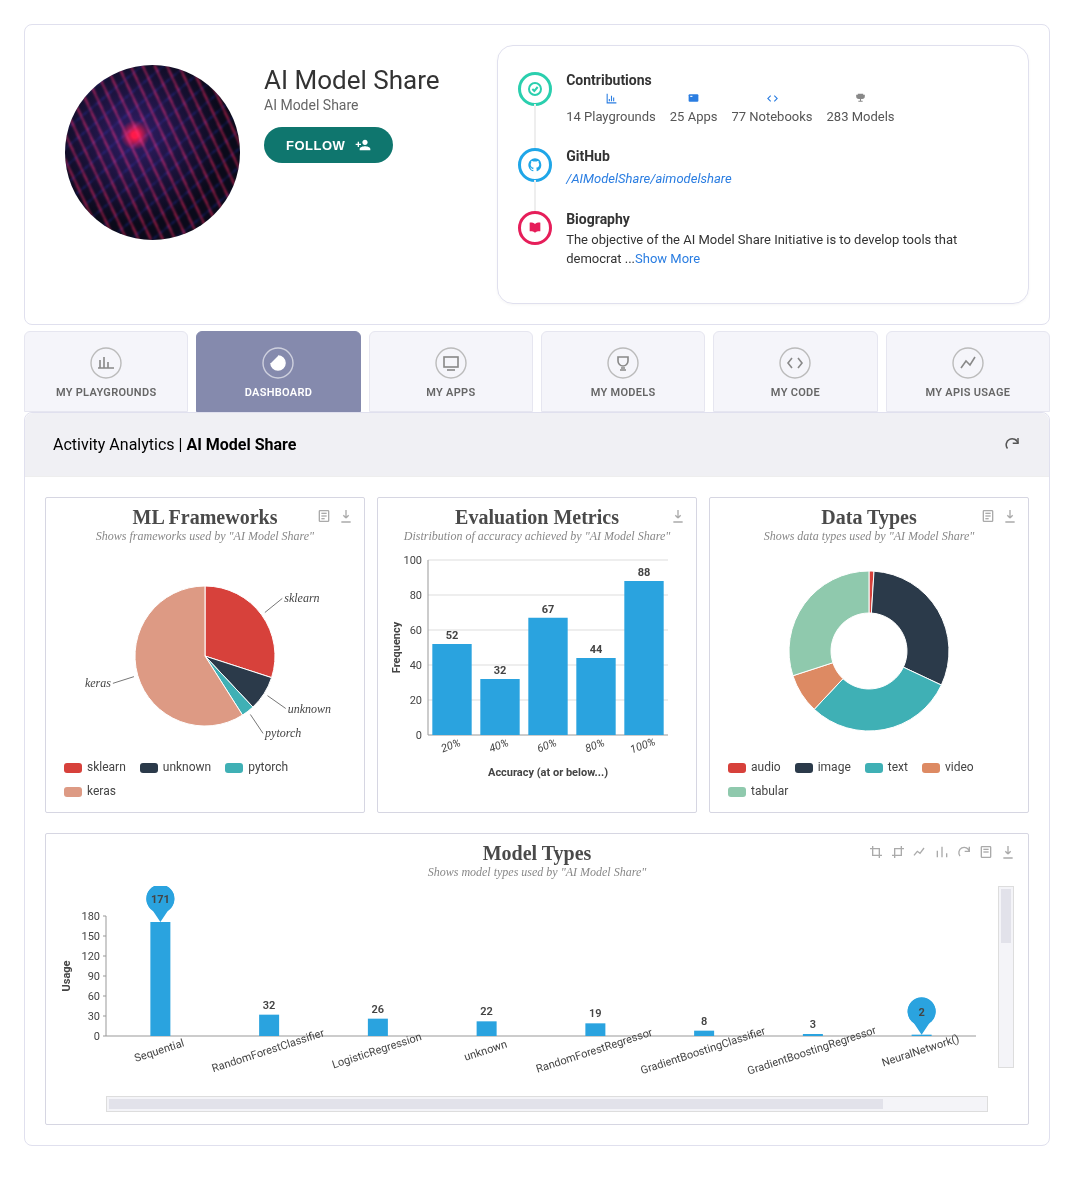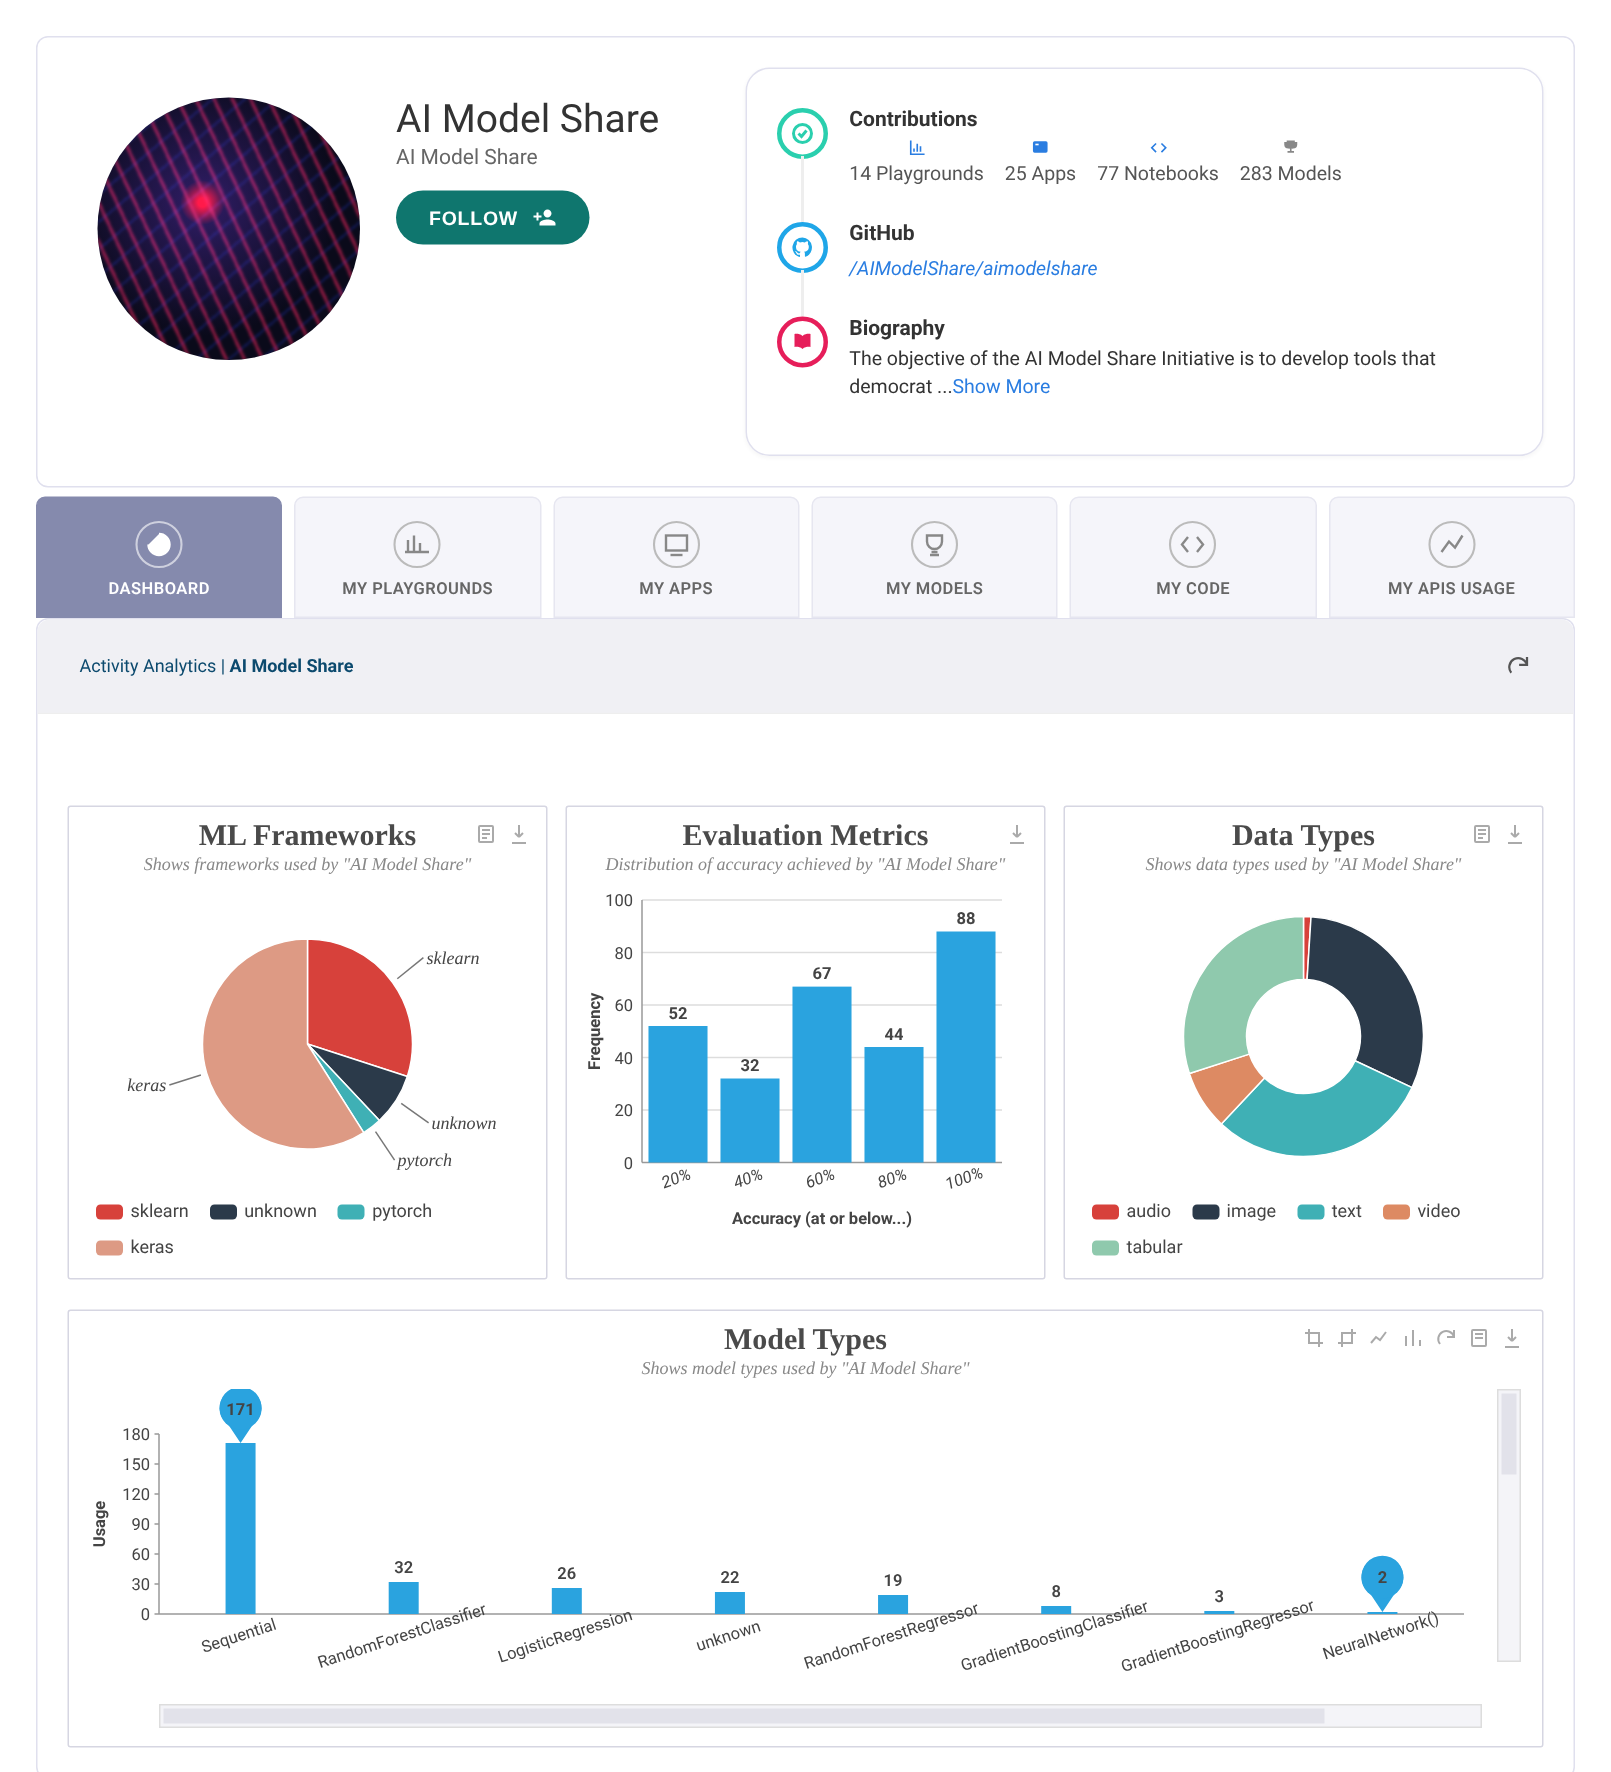--- a/index.html
+++ b/index.html
@@ -44,25 +44,25 @@
 .tab.active .tab-glyph { stroke:#fff; fill:#fff; }
 .tab-circle { fill:none; stroke:#bbb; stroke-width:1.4; }
 .tab-glyph { stroke:#888; fill:none; stroke-width:1.6; }
 .tab svg { width: 34px; height: 34px; display:block; margin:0 auto 6px; }
 .tab-label { font-size: 11px; font-weight: 600; letter-spacing: 0.3px; color: inherit; }
 .tab:not(.active) .tab-label { color: #666; }
 
 
 .analytics-card { border: 1px solid #e0e0ee; border-radius: 8px; margin-top: 0; }
 .analytics-head { display: flex; align-items: center; justify-content: space-between; padding: 22px 28px; border-bottom: 1px solid #eee; background: #f0f0f4; border-radius: 8px 8px 0 0;}
-.analytics-title { font-size: 12px; color: #0c4a6e; }
+.analytics-title { font-size: 16px; color: #000000; }
 .analytics-title b { font-weight: 700; }
 .refresh-svg { width:18px; height:18px; cursor:pointer; }
 
-.chart-row { display: flex; gap: 12px; padding: 20px 20px 10px; margin-top: 41px; }
+.chart-row { display: flex; gap: 12px; padding: 20px 20px 10px; }
 .chart-box { border: 1px solid #d6d6e2; border-radius: 2px; padding: 8px 10px 12px; flex: 1; position: relative; }
 .chart-box h3 { text-align: center; font-size: 20px; font-weight:700; color: #4a4a4a; font-family: Georgia, serif; }
 .chart-sub { text-align: center; font-size: 12px; color: #888; font-family: Georgia, serif; font-style: italic; margin-bottom: 6px; }
 .chart-tools { position: absolute; top: 10px; right: 10px; display: flex; gap: 6px; }
 .tool-ico { width:16px; height:16px; opacity:0.55; cursor:pointer; }
 
 .pie-wrap, .donut-wrap { display:flex; justify-content:center; padding: 6px 0; }
 .pie-label { font-size: 12px; fill: #444; font-family: Georgia, serif; font-style: italic; }
 .pie-line { stroke:#777; stroke-width:1; }
 .legend { display:flex; flex-wrap:wrap; gap: 10px 14px; padding: 8px 8px 2px; font-size:12px; color:#444; }
@@ -162,34 +162,34 @@
           <div class="info-title">Biography</div>
           <div class="bio-text">
             <span>The objective of the AI Model Share Initiative is to develop tools that democrat ...</span><span class="show-more">Show More</span>
           </div>
         </div>
       </div>
     </div>
   </div>
 
   <div class="tabs" id="tabs">
+      <div class="tab">
+        <svg viewBox="0 0 34 34">
+          <circle class="tab-circle" cx="17" cy="17" r="15"></circle>
+          <path class="tab-glyph" d="M11 22V14m4 8V11m4 11V16M9 22h16"></path>
+        </svg>
+        <div class="tab-label">MY PLAYGROUNDS</div>
+      </div>
       <div class="tab active">
         <svg viewBox="0 0 34 34">
           <circle class="tab-circle" cx="17" cy="17" r="15"></circle>
           <path class="tab-glyph" d="M10 17a7 7 0 0 0 14 0 7 7 0 0 0-7-7"></path>
           <circle cx="17" cy="17" r="2" fill="currentColor" stroke="none"></circle>
         </svg>
         <div class="tab-label">DASHBOARD</div>
-      </div>
-      <div class="tab">
-        <svg viewBox="0 0 34 34">
-          <circle class="tab-circle" cx="17" cy="17" r="15"></circle>
-          <path class="tab-glyph" d="M11 22V14m4 8V11m4 11V16M9 22h16"></path>
-        </svg>
-        <div class="tab-label">MY PLAYGROUNDS</div>
       </div>
       <div class="tab">
         <svg viewBox="0 0 34 34">
           <circle class="tab-circle" cx="17" cy="17" r="15"></circle>
           <rect class="tab-glyph" x="10" y="11" width="14" height="10"></rect>
           <path class="tab-glyph" d="M13 24h8"></path>
         </svg>
         <div class="tab-label">MY APPS</div>
       </div>
       <div class="tab">

